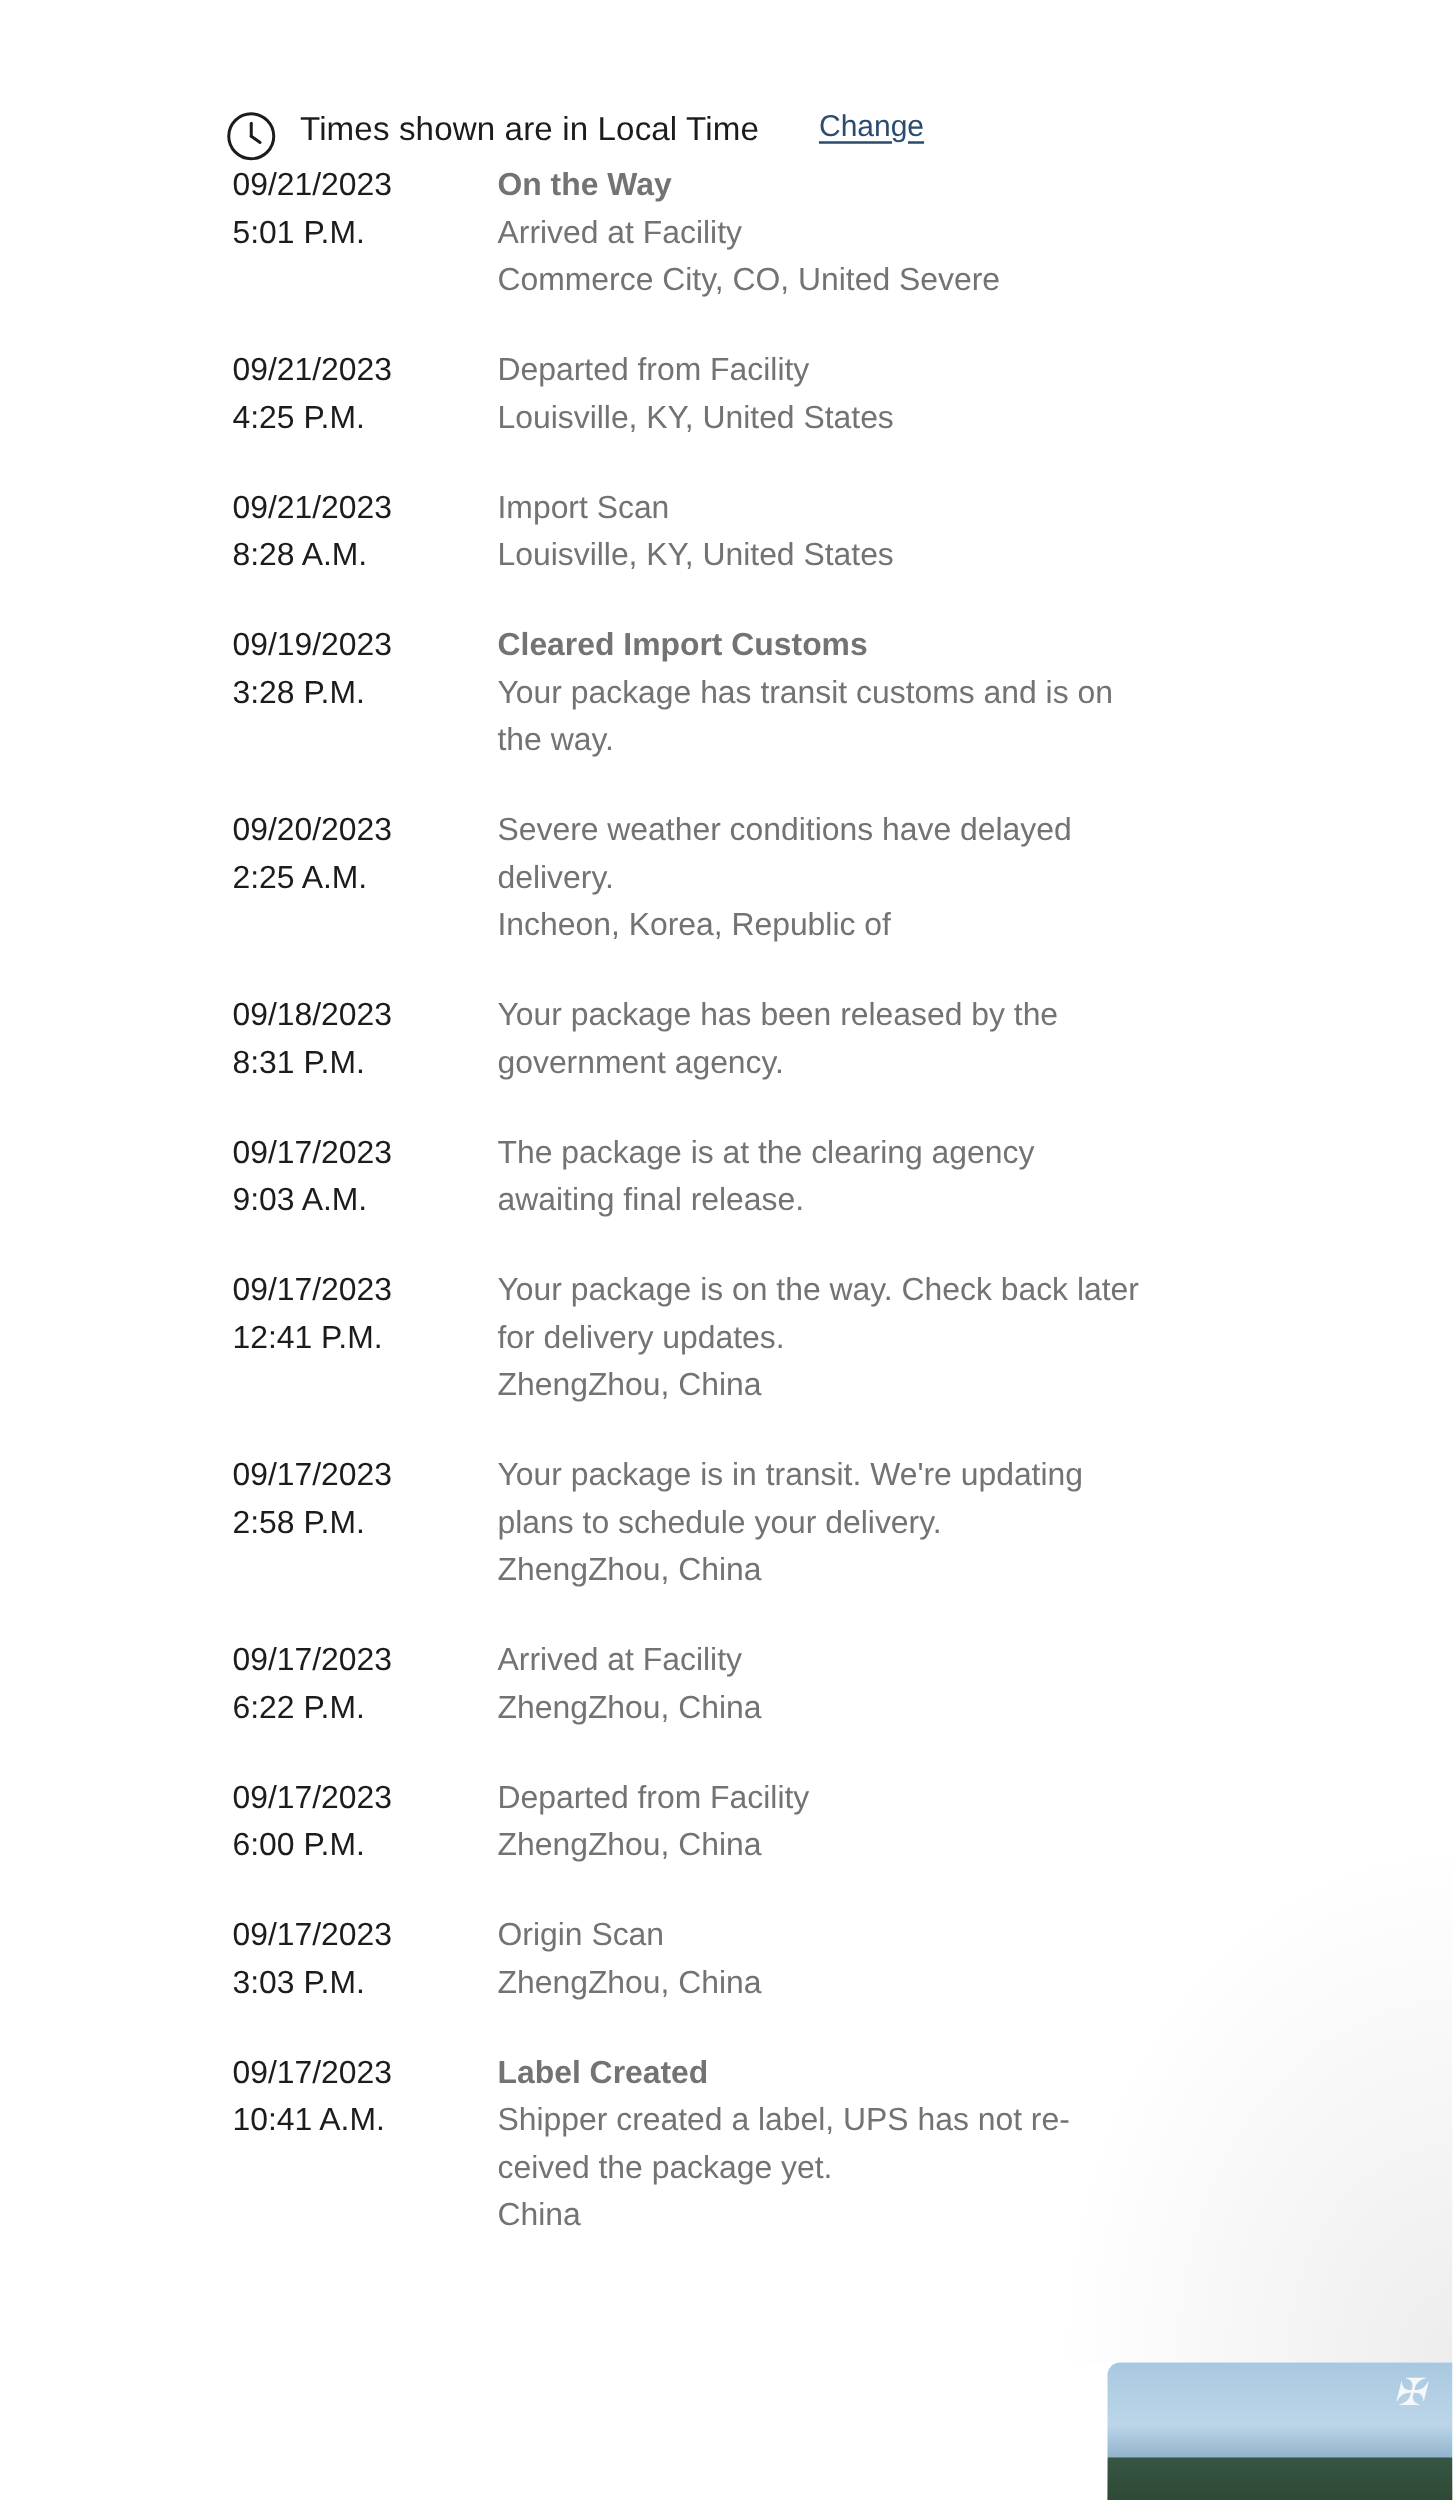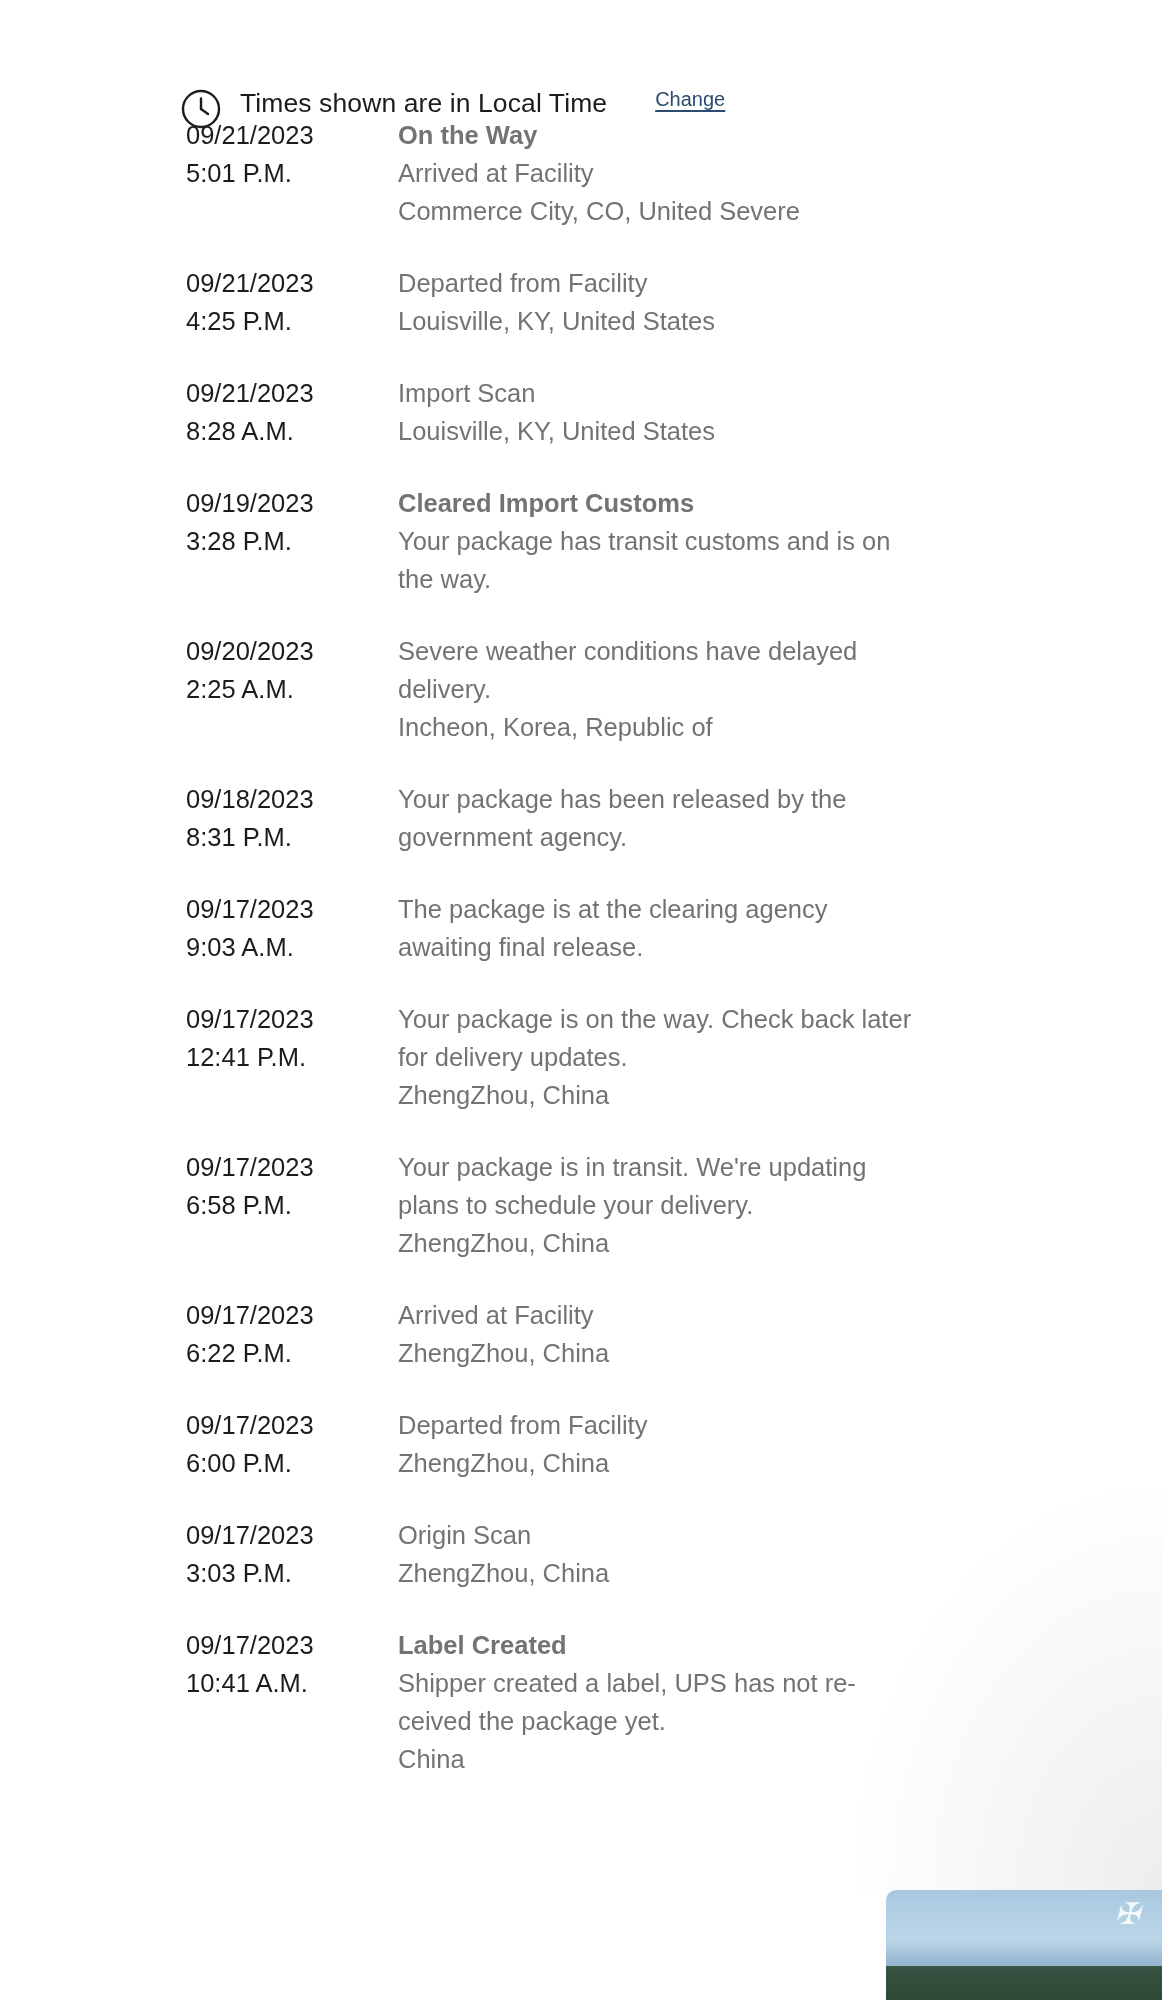--- a/index.html
+++ b/index.html
@@ -39,31 +39,31 @@
   }
   .clock-icon svg { display: block; }
   .tz-text {
     font-size: 26.5px;
     color: #1c1c1c;
     letter-spacing: 0.1px;
     white-space: nowrap;
   }
   .tz-change {
     margin-left: 48px;
-    font-size: 20px;
+    font-size: 24px;
     color: #2b4b6f;
     text-decoration: underline;
     text-underline-offset: 4px;
     cursor: pointer;
     white-space: nowrap;
   }
 
   
   .activity-list {
-    margin-top: 28px;
+    margin-top: 41px;
     padding: 0 0 0 0;
   }
   .activity-row {
     display: flex;
     align-items: flex-start;
     padding: 0 40px 0 186px;
     margin-bottom: 34px;
   }
   .act-when {
     flex: 0 0 212px;
@@ -225,21 +225,21 @@
           <span class="act-time">12:41 P.M.</span>
         </div>
         <div class="act-detail">
           <span class="act-status">Your package is on the way. Check back later for delivery updates.</span>
           <span class="act-loc">ZhengZhou, China</span>
         </div>
       </div>
       <div class="activity-row">
         <div class="act-when">
           <span class="act-date">09/17/2023</span>
-          <span class="act-time">6:58 P.M.</span>
+          <span class="act-time">2:58 P.M.</span>
         </div>
         <div class="act-detail">
           <span class="act-status">Your package is in transit. We're updating plans to schedule your delivery.</span>
           <span class="act-loc">ZhengZhou, China</span>
         </div>
       </div>
       <div class="activity-row">
         <div class="act-when">
           <span class="act-date">09/17/2023</span>
           <span class="act-time">6:22 P.M.</span>

